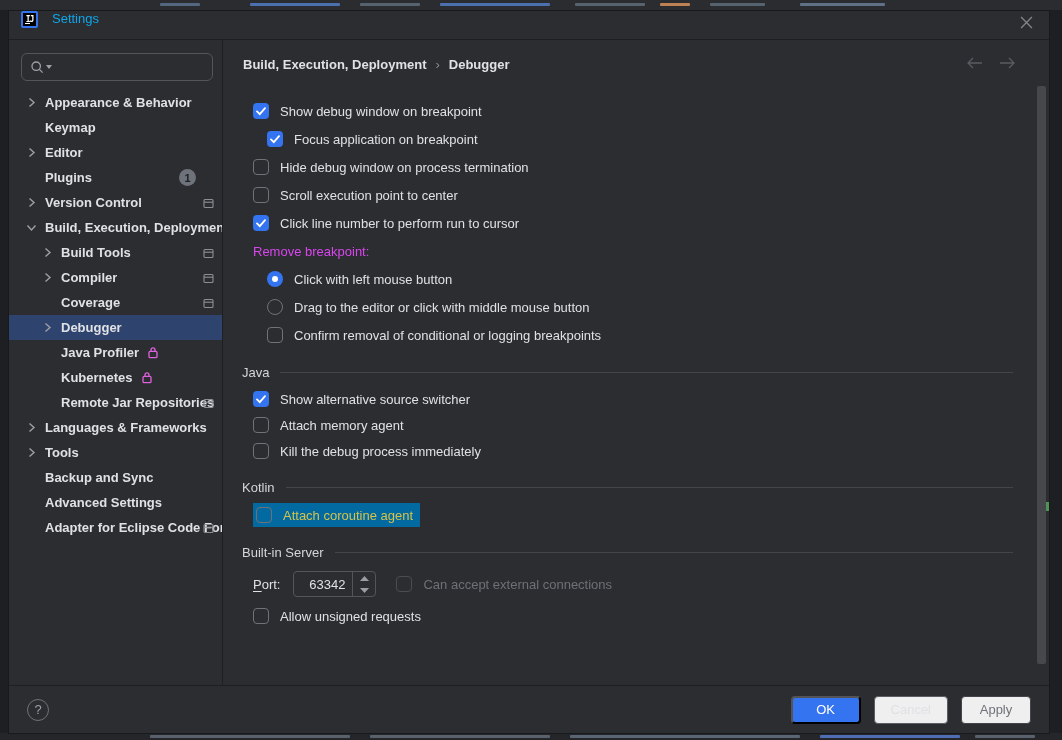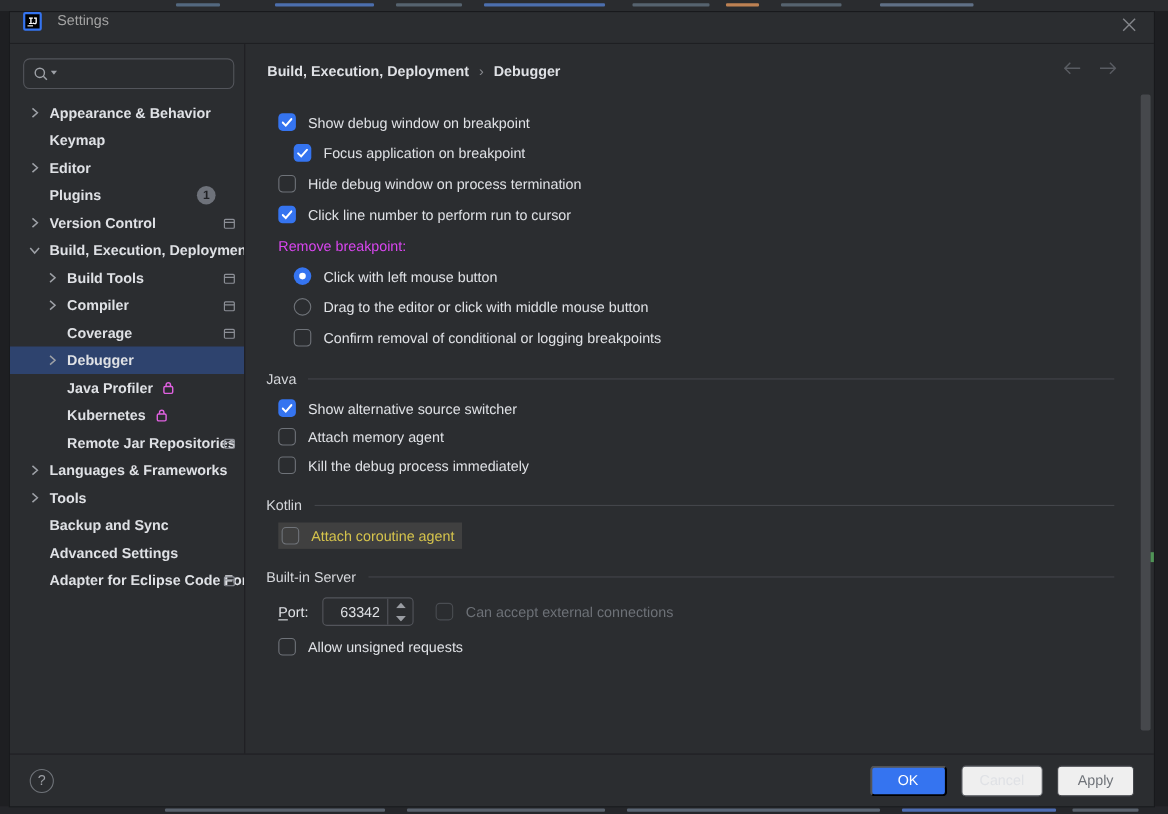--- a/index.html
+++ b/index.html
@@ -17,21 +17,21 @@
   .dialog { position:absolute; left:8px; top:10px; width:1042px; height:724px;
             background:#2b2d30; border:1px solid #18191c; display:flex; flex-direction:column; }
 
   
   .titlebar { flex:0 0 29px; display:flex; align-items:flex-start; padding:0 12px;
               border-bottom:1px solid #1e1f22; }
   .appicon { width:17px; height:17px; background:#000; border:2px solid #3574f0; border-radius:2px;
              display:flex; align-items:center; justify-content:center; position:relative; }
   .appicon b { color:#fff; font-size:8px; font-family:"DejaVu Sans Mono", monospace; line-height:1; letter-spacing:-1px;}
   .appicon i { position:absolute; left:2px; bottom:2px; width:5px; height:1.5px; background:#fff; }
-  .win-title { color:#a3a3a3; font-size:13px; margin-left:14px; }
+  .win-title { color:#0ea5e9; font-size:13px; margin-left:14px; }
   .close-btn { margin-left:auto; width:22px; height:22px; display:flex; align-items:center; justify-content:center;
                color:#83858a; cursor:pointer; }
 
   .body { flex:1; display:flex; min-height:0; }
 
   
   .sidebar { flex:0 0 214px; border-right:1px solid #1e1f22; padding-top:13px; overflow:hidden; }
   .searchbox { margin:0 9px 9px 12px; height:28px; border:1px solid #53555b; border-radius:6px;
                display:flex; align-items:center; padding:0 8px; color:#9da0a6; }
   .search-icon-wrap { position:relative; display:flex; align-items:center; }
@@ -73,21 +73,21 @@
   .cb.dis { border-color:#4a4d52; }
   .crow .dis-lbl { color:#6d7177; }
 
   .rb { flex:0 0 16px; width:16px; height:16px; border-radius:50%; border:1.5px solid #6f7379; }
   .rb.on { background:#3574f0; border:none; display:flex; align-items:center; justify-content:center; }
   .rb.on i { width:6px; height:6px; border-radius:50%; background:#fff; }
 
   .section-row { display:flex; align-items:center; height:28px; margin-top:9px; color:#d4d6da; font-size:13px; }
   .section-line { flex:1; height:1px; background:#43454a; margin-left:11px; }
 
-  .hl-wrap { display:flex; align-items:center; background:#404040; padding:4px 7px 4px 3px; }
+  .hl-wrap { display:flex; align-items:center; background:#0369a1; padding:4px 7px 4px 3px; }
   .hl-wrap .lbl { color:#d5c34c; }
 
   .port-row { height:36px; }
   .spinbox { display:flex; align-items:stretch; height:26px; border:1px solid #53555b; border-radius:4px;
              margin-left:13px; overflow:hidden; }
   .spinbox input { width:58px; background:transparent; border:none; outline:none; color:#dfe1e5;
                    font-size:13px; text-align:right; padding-right:7px; }
   .spin-btns { border-left:1px solid #53555b; width:23px; display:flex; flex-direction:column; }
   .spin-btns span { flex:1; display:flex; align-items:center; justify-content:center; color:#9a9da3; cursor:pointer; }
   .port-gap { width:20px; }
@@ -345,20 +345,24 @@
                   <path d="M1 4.4 L3.8 7.2 L9 1.2" fill="none" stroke="#fff" stroke-width="1.8" stroke-linecap="round"></path>
                 </svg>
               </span>
               <span class="lbl">Focus application on breakpoint</span>
             </div>
             <div class="crow">
               <span class="cb"></span>
               <span class="lbl">Hide debug window on process termination</span>
             </div>
             <div class="crow">
+              <span class="cb"></span>
+              <span class="lbl">Scroll execution point to center</span>
+            </div>
+            <div class="crow">
               <span class="cb on">
                 <svg width="10" height="9" viewBox="0 0 10 9">
                   <path d="M1 4.4 L3.8 7.2 L9 1.2" fill="none" stroke="#fff" stroke-width="1.8" stroke-linecap="round"></path>
                 </svg>
               </span>
               <span class="lbl">Click line number to perform run to cursor</span>
             </div>
             <div class="crow">
               <span class="plain-label">Remove breakpoint:</span>
             </div>

